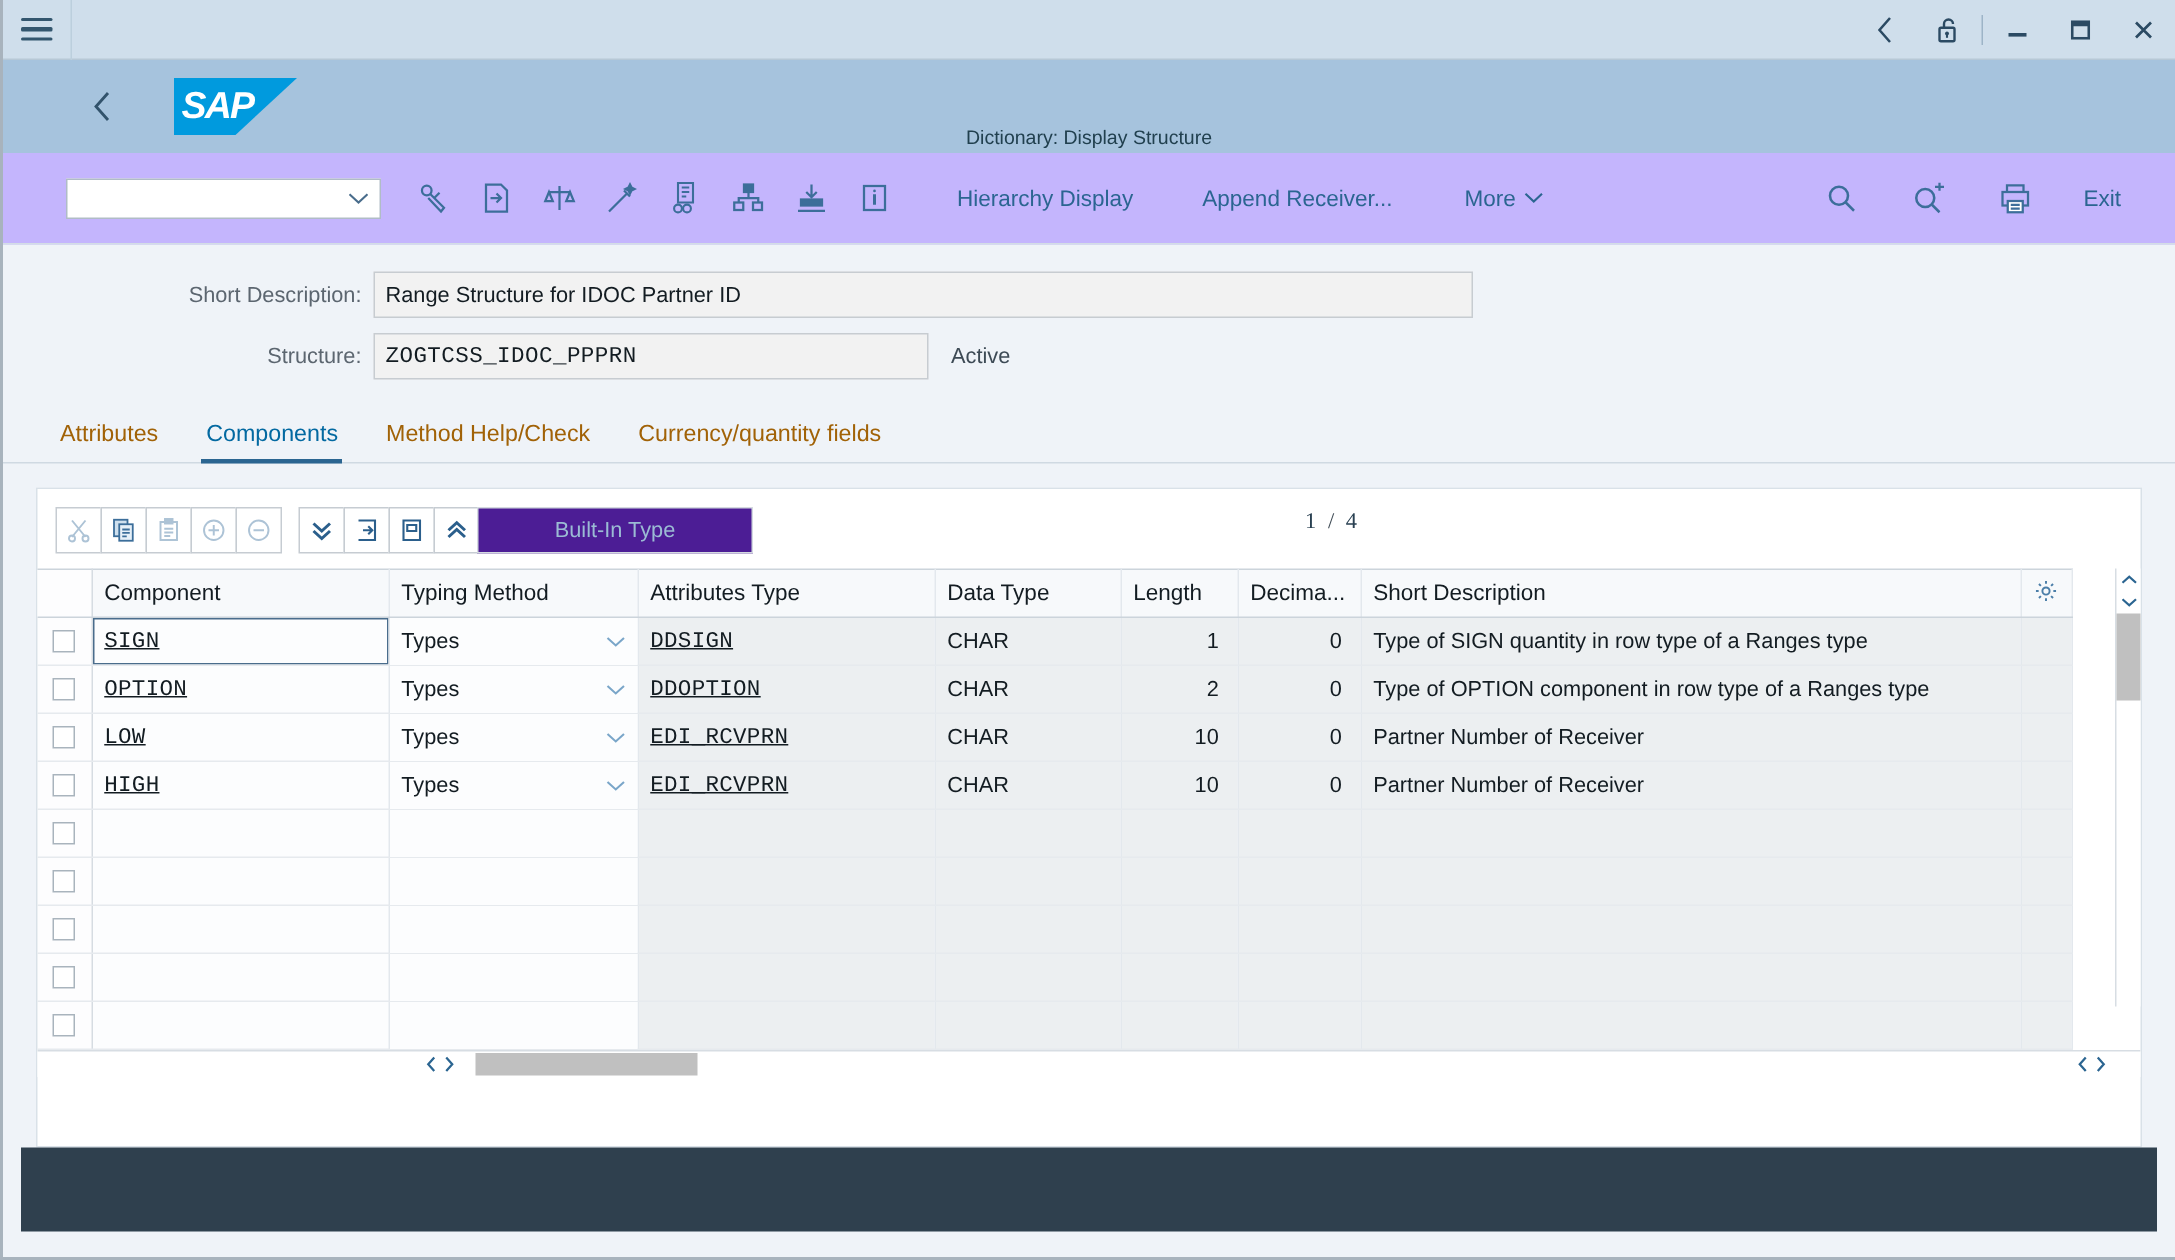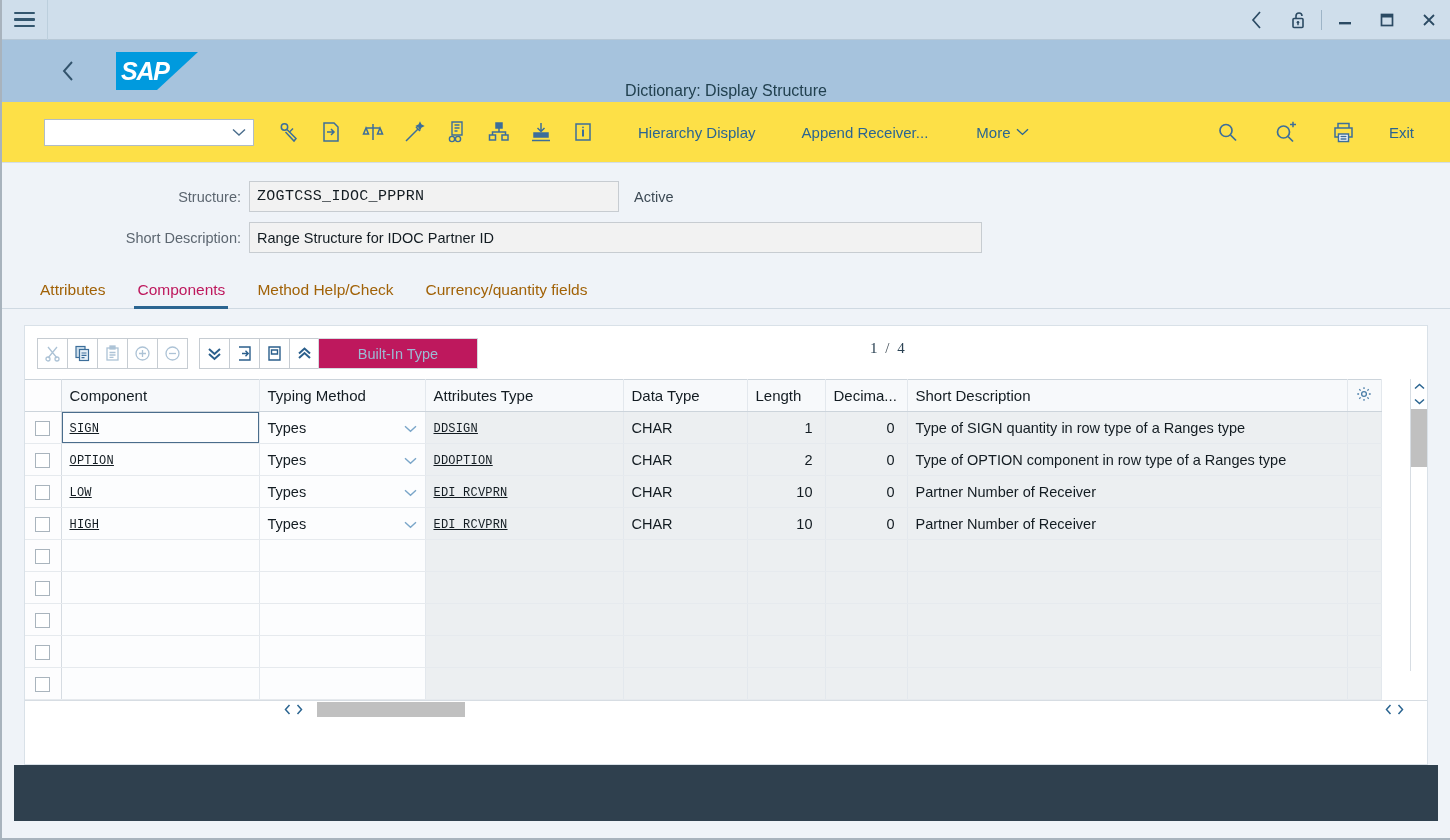--- a/index.html
+++ b/index.html
@@ -76,30 +76,30 @@
     font-weight: bold;
     font-size: 25px;
     font-style: italic;
     letter-spacing: -1.2px;
     font-family: "Liberation Sans", sans-serif;
   }
   .shell-title {
     position: absolute;
     left: 0; right: 0; top: 0; bottom: 0;
     display: flex; align-items: center; justify-content: center;
-    font-size: 16px;
+    font-size: 13px;
     color: #21404f;
     pointer-events: none;
     margin-top: 40px;
   }
 
   
   .toolbar {
     height: 61px;
-    background: #fde047;
+    background: #c4b5fd;
     border-bottom: 1px solid #d3dde6;
     display: flex;
     align-items: center;
     padding: 0 22px 0 42px;
   }
   .tb-select {
     width: 210px; height: 27px;
     background: #fff;
     border: 1px solid #b0bcc6;
     display: flex; align-items: center;
@@ -165,21 +165,21 @@
     border-bottom: 1px solid #cfd9e2;
     margin-top: 8px;
   }
   .tab {
     padding: 0 16px 9px 16px;
     font-size: 15.5px;
     color: #a16207;
     cursor: pointer;
     position: relative;
   }
-  .tab.active { color: #be185d; }
+  .tab.active { color: #0369a1; }
   .tab.active:after {
     content: "";
     position: absolute;
     left: 13px; right: 13px; bottom: -1px;
     height: 3px; background: #2b6591;
   }
 
   
   .panel {
     margin: 16px 22px 0 22px;
@@ -199,23 +199,23 @@
     display: flex; align-items: center; justify-content: center;
     cursor: pointer;
     margin-right: -1px;
     color: #3c6e9a;
   }
   .tbtn.dim { color: #adc3d6; }
   .tbtn svg { display:block; }
   .tbtn-gap { width: 12px; }
   .builtin {
     margin-left: -1px;
-    height: 31px; width: 160px;
+    height: 31px; width: 184px;
     border: 1px solid #d4dae0;
-    background: #be185d;
+    background: #4c1d95;
     display: flex; align-items: center; justify-content: center;
     font-size: 14.5px;
     color: #9bbbd4;
     cursor: default;
   }
   .pager {
     position: absolute;
     left: 845px; top: 14px;
     font-size: 15px;
     color: #3f4b55;
@@ -263,21 +263,21 @@
   .chk {
     width: 15px; height: 15px;
     border: 1px solid #a9b4bd;
     background: #fff;
     display: inline-block;
     vertical-align: middle;
     cursor: pointer;
   }
   .mono-link {
     font-family: "Liberation Mono", monospace;
-    font-size: 12px;
+    font-size: 15px;
     text-decoration: underline;
     color: #131c22;
     cursor: pointer;
     letter-spacing: .2px;
   }
   .typing-cell { position: relative; padding-right: 26px !important; }
   .typing-cell .cv {
     position: absolute; right: 8px; top: 50%;
     transform: translateY(-50%);
     color: #7aa6c9;
@@ -488,27 +488,27 @@
           <rect x="3" y="7" width="17" height="9"></rect>
         <rect x="6.5" y="13" width="10" height="7.5" fill="#fff"></rect>
         <path d="M8.5 15.5 h6 M8.5 18 h6"></path>
       </svg>
     </div>
     <div class="tb-text" style="margin-left:10px">Exit</div>
   </div>
 
   <div class="form">
     <div class="frow">
+      <div class="flabel">Short Description:</div>
+      <div class="finput" id="shortdesc-input">Range Structure for IDOC Partner ID</div>
+    </div>
+    <div class="frow">
       <div class="flabel">Structure:</div>
       <div class="finput" id="structure-input">ZOGTCSS_IDOC_PPPRN</div>
       <div class="fstatus">Active</div>
-    </div>
-    <div class="frow">
-      <div class="flabel">Short Description:</div>
-      <div class="finput" id="shortdesc-input">Range Structure for IDOC Partner ID</div>
     </div>
   </div>
 
   <div class="tabs">
     <div class="tab">Attributes</div>
     <div class="tab active">Components</div>
     <div class="tab">Method Help/Check</div>
     <div class="tab">Currency/quantity fields</div>
   </div>
 

